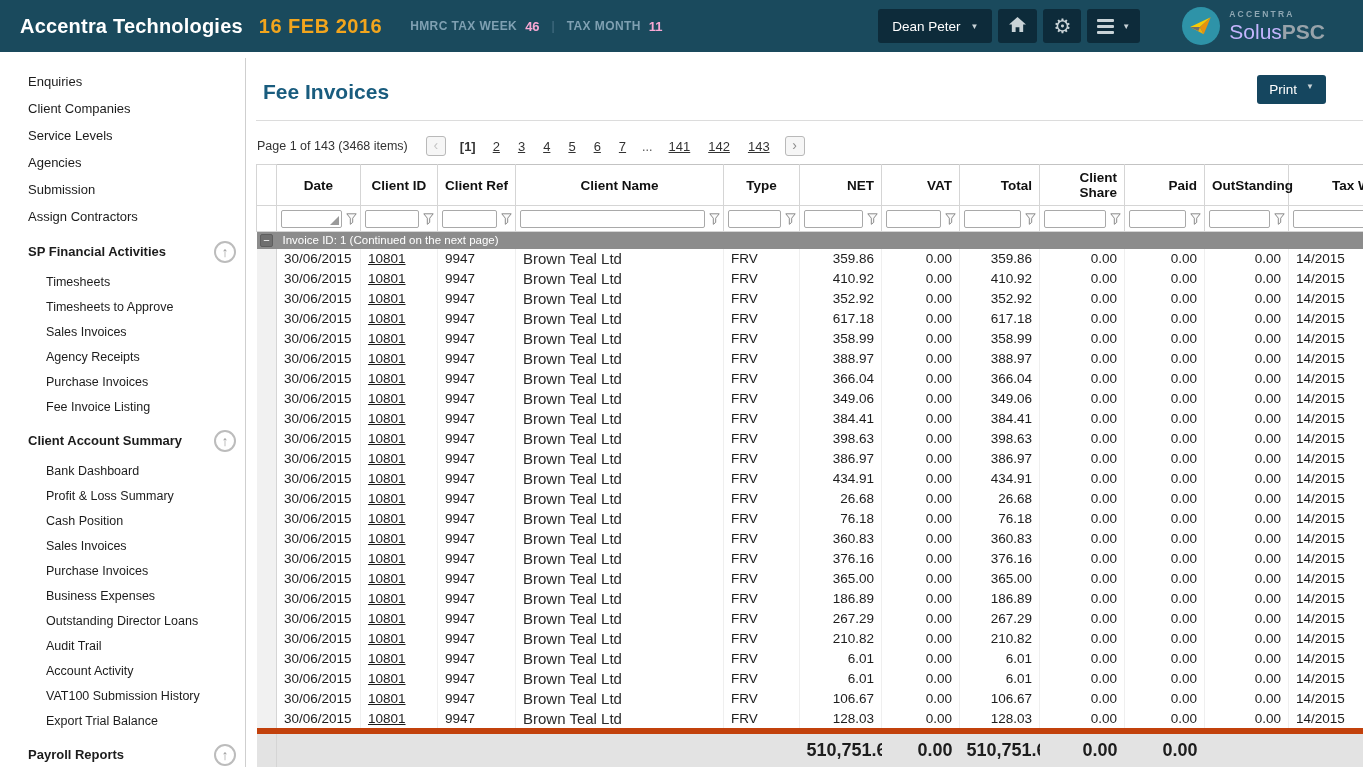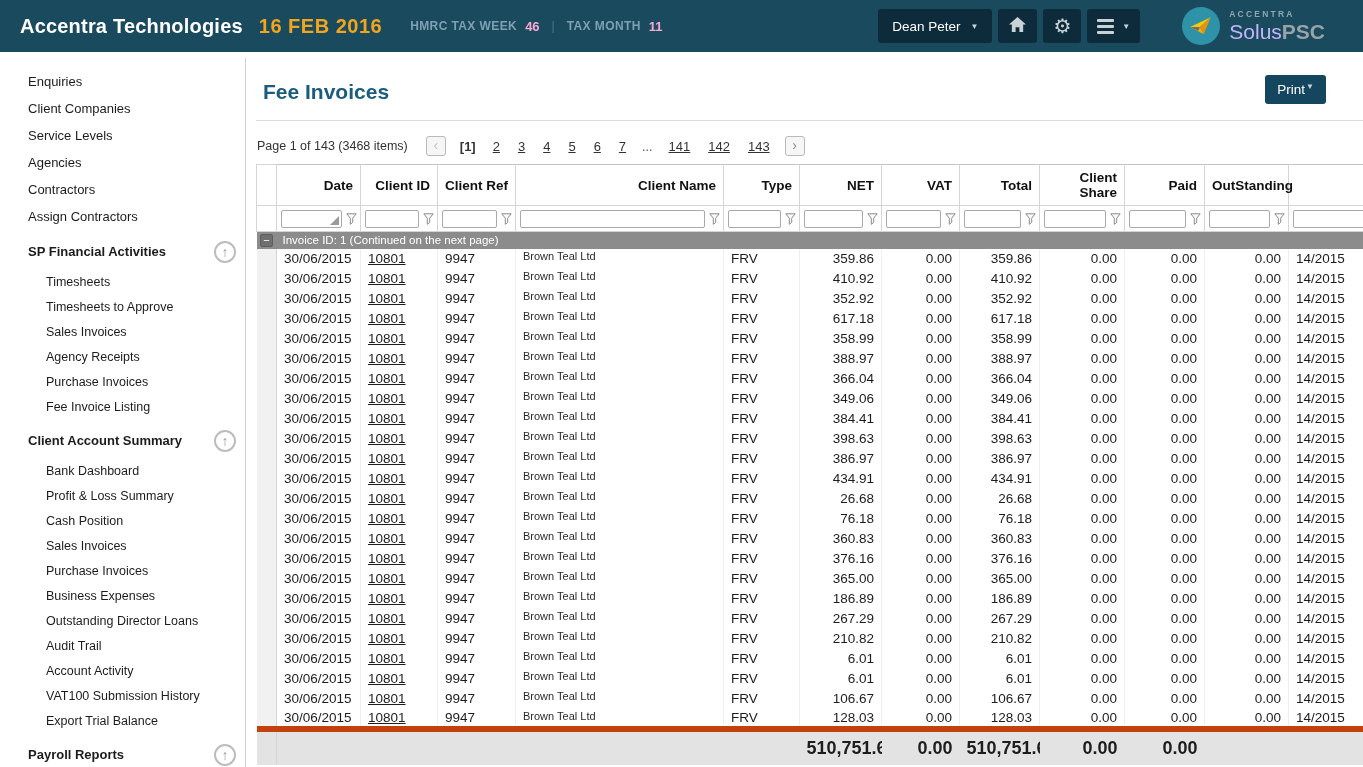--- a/index.html
+++ b/index.html
@@ -41,36 +41,36 @@
                width:22px; height:22px; border:2px solid #bcbcbc; border-radius:50%;
                color:#9b9b9b; text-align:center; line-height:19px; font-size:14px; font-weight:bold; }
 
   
   .main { position:absolute; top:58px; left:247px; width:1116px; height:709px;
           padding:0 0 0 9px; background:#fff; }
   .page-title { color:#195c7e; font-size:21px; font-weight:bold; margin:22px 0 16px 7px; }
   .title-rule { border-bottom:1px solid #dcdcdc; margin-right:0; }
   .print-btn { position:absolute; top:17px; right:37px; background:#15465f; color:#fff;
                border:none; border-radius:3px; font-size:13.5px; padding:7px 12px;
-               display:flex; align-items:flex-start; gap:1px; cursor:pointer; font-family:inherit; }
+               display:flex; align-items:flex-start; gap:9px; cursor:pointer; font-family:inherit; }
 
   
   .pager { display:flex; align-items:center; margin:15px 0 8px 1px; font-size:12.5px; color:#333; }
   .pager-summary { margin-right:12px; }
   .pg-btn { width:20px; height:20px; border:1px solid #b9b9b9; border-radius:3px; background:#f6f6f6;
             color:#8d8d8d; font-size:14px; line-height:17px; text-align:center; cursor:pointer; margin:0 6px; }
   .pg-btn.disabled { color:#c4c4c4; }
   .pg-current { font-weight:bold; font-size:13px; margin:0 8px; }
   .pg-link { color:#333; font-size:13px; text-decoration:underline; margin:0 9px; cursor:pointer; }
   .pg-ellipsis { margin:0 7px; color:#555; }
 
   
   .grid-wrap { width:1107px; overflow:hidden; margin-top:6px; }
   table.grid { border-collapse:collapse; table-layout:fixed; width:1180px; }
-  .grid th { font-size:13.5px; font-weight:bold; color:#111; text-align:right; background:#fff;
+  .grid th { font-size:13.5px; font-weight:bold; color:#111; text-align:center; background:#fff;
              border:1px solid #d5d5d5; border-top:1px solid #c3c3c3; padding:5px 7px; height:28px; }
   .grid th.num { text-align:right; }
   .grid td { font-size:13.5px; color:#1d1d1d; padding:1px 7px; height:20px; white-space:nowrap;
              overflow:hidden; border-right:1px solid #efefef; }
   .grid td.num { text-align:right; }
   .gutter { background:#f1f1f1; border-right:1px solid #d5d5d5 !important; }
   th.gutter { border:1px solid #d5d5d5; }
   .filter-row td { border:1px solid #d5d5d5; background:#fff; padding:3px 2px 3px 4px; height:26px; }
   .fwrap { display:flex; align-items:center; gap:3px; }
   .fwrap .fin { position:relative; flex:1; min-width:0; }
@@ -78,21 +78,21 @@
                  font-family:inherit; font-size:12px; padding:0 3px; }
   .tri { position:absolute; right:3px; bottom:3px; width:0; height:0;
          border-left:9px solid transparent; border-bottom:9px solid #9a9a9a; }
   .funnel-btn { background:none; border:none; padding:0 1px; cursor:pointer; flex:0 0 auto; display:flex; }
   .group-row td { background:#8c8c8c; color:#fff; font-size:11.5px; height:17px; padding:1px 6px;
                   border-right:none; }
   .group-row td.gutter { background:#8c8c8c; border-right:none !important; text-align:center; padding:1px 2px; }
   .collapse-btn { display:inline-block; width:13px; height:13px; background:#6f6f6f; border:1px solid #5e5e5e;
                   border-radius:2px; color:#fff; font-size:11px; line-height:11px; text-align:center;
                   cursor:pointer; vertical-align:middle; }
-  td.cname { font-size:11px; color:#2a2a2a; vertical-align:top; padding-top:1px;
+  td.cname { font-size:15px; color:#2a2a2a; vertical-align:top; padding-top:1px;
              font-family:"Liberation Sans", sans-serif; }
   a.idlink { color:#1d1d1d; text-decoration:underline; cursor:pointer; }
   .foot-row td { background:#e3e3e3; font-weight:bold; font-size:18px; padding:6px 7px; height:26px;
                  border-top:6px solid #c2410c; border-right:none; }
   .foot-row td.gutter { background:#e3e3e3; }
 
   
   .hscroll { width:1095px; height:15px; background:#f0f0f0; border-radius:8px; margin-top:3px; position:relative; }
   .hthumb { position:absolute; left:2px; top:1px; width:823px; height:13px; background:#5d5d5d; border-radius:7px; cursor:pointer; }
 </style>
@@ -149,21 +149,21 @@
       </span>
     </span>
   </span>
 </div>
 
 <div class="sidebar">
     <div class="nav-item"><span>Enquiries</span></div>
     <div class="nav-item"><span>Client Companies</span></div>
     <div class="nav-item"><span>Service Levels</span></div>
     <div class="nav-item"><span>Agencies</span></div>
-    <div class="nav-item"><span>Contractors</span></div>
+    <div class="nav-item"><span>Submission</span></div>
     <div class="nav-item"><span>Assign Contractors</span></div>
     <div class="nav-item section"><span>SP Financial Activities</span><span class="circ-icon">↑</span></div>
     <div class="nav-item sub"><span>Timesheets</span></div>
     <div class="nav-item sub"><span>Timesheets to Approve</span></div>
     <div class="nav-item sub"><span>Sales Invoices</span></div>
     <div class="nav-item sub"><span>Agency Receipts</span></div>
     <div class="nav-item sub"><span>Purchase Invoices</span></div>
     <div class="nav-item sub"><span>Fee Invoice Listing</span></div>
     <div class="nav-item section"><span>Client Account Summary</span><span class="circ-icon">↑</span></div>
     <div class="nav-item sub"><span>Bank Dashboard</span></div>

